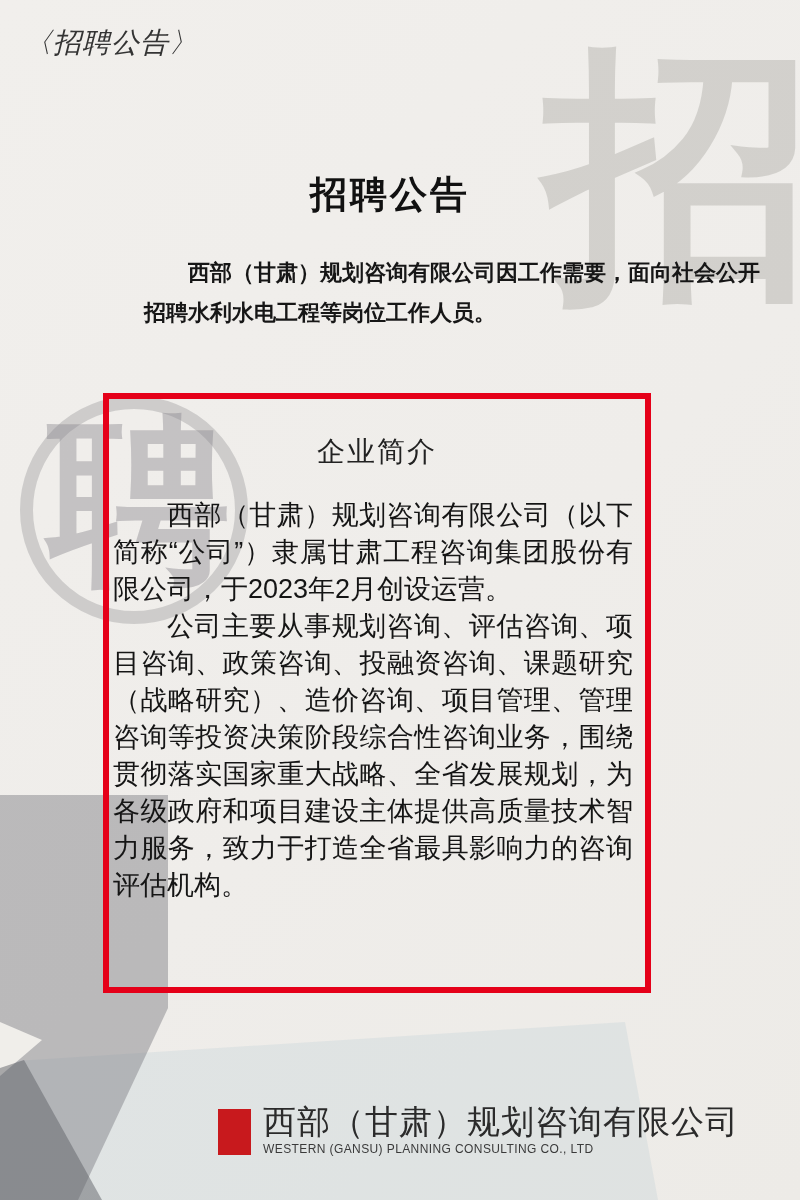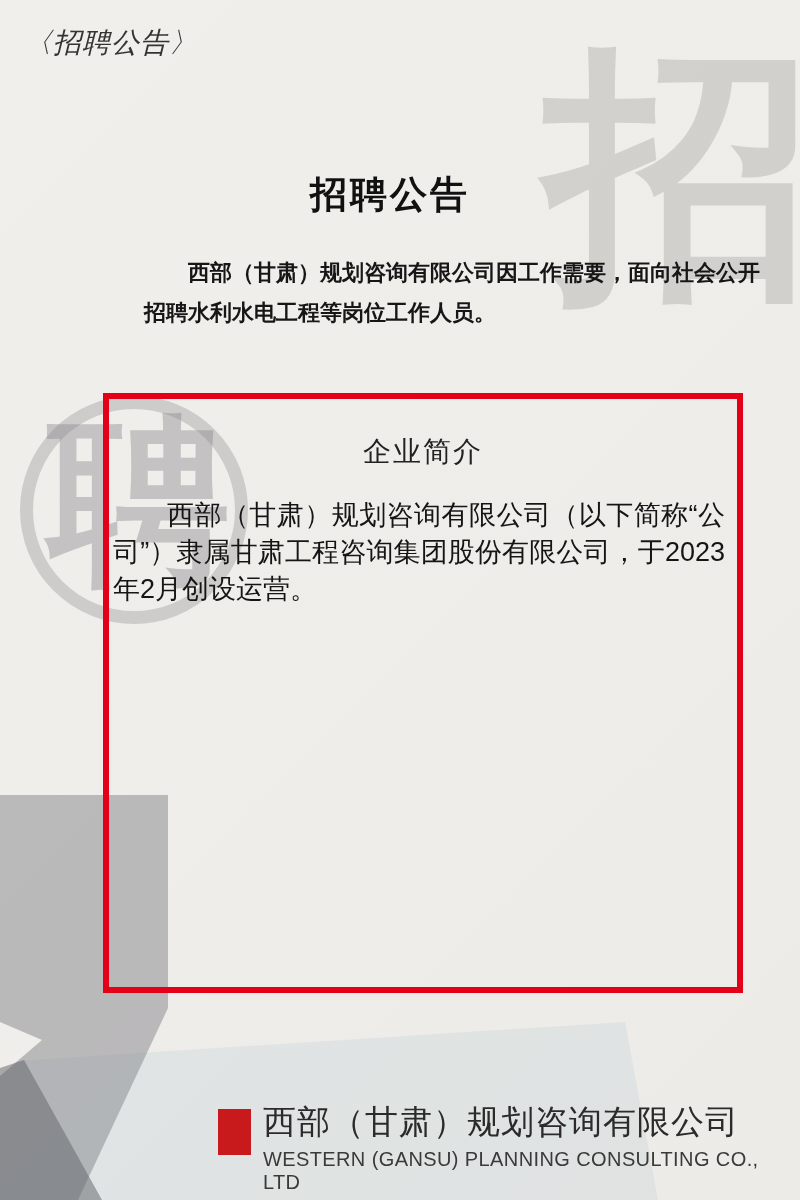--- a/index.html
+++ b/index.html
@@ -81,21 +81,21 @@
     font-size: 22px; line-height: 40px;
     font-weight: 600;
     text-indent: 2em;
     text-align: justify;
     color: #161616;
     margin-left: 48px;
   }
   
   .red-box {
     position: absolute; left: 103px; top: 393px;
-    width: 640px; height: 600px;
+    width: 548px; height: 600px;
     border: 6px solid #e50019;
     z-index: 3;
   }
   .section-heading {
     margin-top: 34px;
     text-align: center;
     font-size: 28px; font-weight: 500;
     letter-spacing: 2px;
     color: #222;
   }
@@ -120,22 +120,22 @@
     margin-top: 3px;
   }
   .footer-names { margin-left: 12px; }
   .footer-cn {
     font-size: 33px; font-weight: 500;
     letter-spacing: 1px;
     color: #2b2b2b;
     line-height: 32px;
   }
   .footer-en {
-    margin-top: 10px;
-    font-size: 20px; font-weight: 400;
+    margin-top: 4px;
+    font-size: 12px; font-weight: 400;
     letter-spacing: 0.4px;
     color: #3a3a3a;
   }
 </style>
 </head>
 <body>
 
 <div class="page">
 
   <div class="wm-zhao">招</div>
@@ -153,20 +153,21 @@
   <div class="corner-tag">〈招聘公告〉</div>
 
   <h1 class="main-title">招聘公告</h1>
 
   <p class="intro">西部（甘肃）规划咨询有限公司因工作需要，面向社会公开招聘水利水电工程等岗位工作人员。</p>
 
   <div class="red-box">
     <h2 class="section-heading">企业简介</h2>
     <div class="section-body">
       <p>西部（甘肃）规划咨询有限公司（以下简称“公司”）隶属甘肃工程咨询集团股份有限公司，于2023年2月创设运营。</p>
+      <p>公司主要从事规划咨询、评估咨询、项目咨询、政策咨询、投融资咨询、课题研究（战略研究）、造价咨询、项目管理、管理咨询等投资决策阶段综合性咨询业务，围绕贯彻落实国家重大战略、全省发展规划，为各级政府和项目建设主体提供高质量技术智力服务，致力于打造全省最具影响力的咨询评估机构。</p>
     </div>
   </div>
 
   <div class="footer">
     <div class="footer-mark"></div>
     <div class="footer-names">
       <div class="footer-cn">西部（甘肃）规划咨询有限公司</div>
       <div class="footer-en">WESTERN (GANSU) PLANNING CONSULTING CO., LTD</div>
     </div>
   </div>

